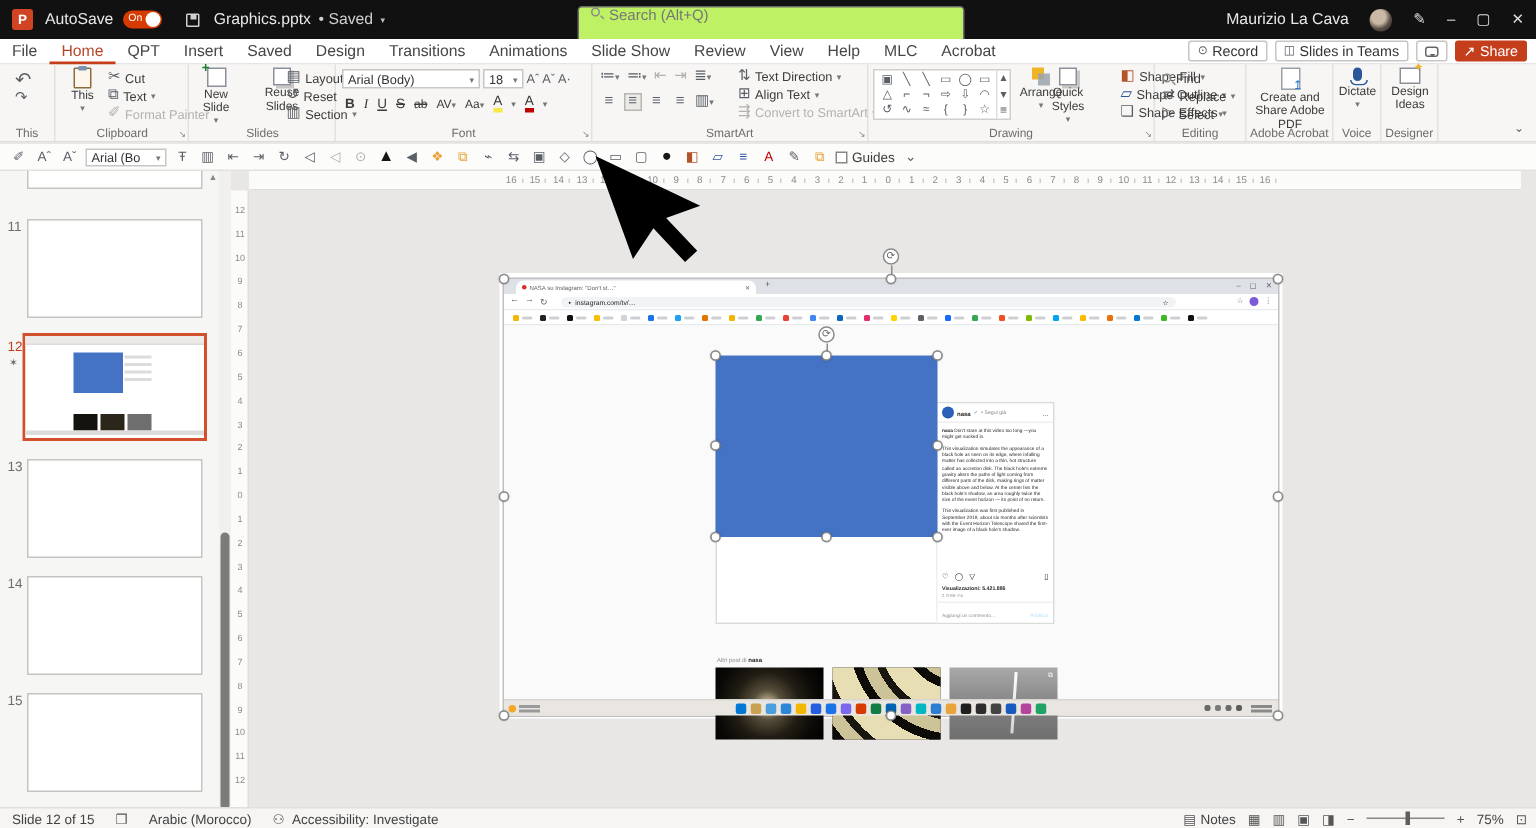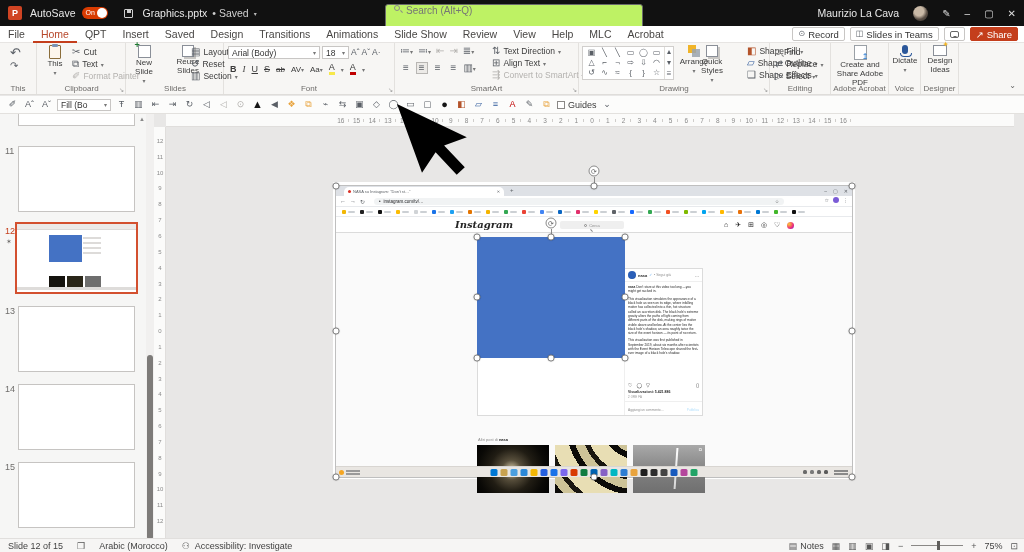--- a/index.html
+++ b/index.html
@@ -497,21 +497,21 @@
     <span class="ribchev">⌄</span>
   </div>
 
   <div class="qat">
     <div class="qrow">
         <span class="qico">✐</span>
         <span class="qico">Aˆ</span>
         <span class="qico">Aˇ</span>
       </div>
     <span class="combo" style="width:54px;height:12px">
-        <span>Fill (Bo</span>
+        <span>Arial (Bo</span>
         <span class="car">▾</span>
       </span>
     <div class="qrow">
         <span class="qico">Ŧ</span>
         <span class="qico">▥</span>
         <span class="qico">⇤</span>
         <span class="qico">⇥</span>
         <span class="qico">↻</span>
         <span class="qico">◁</span>
         <span class="qico muted">◁</span>
@@ -783,37 +783,20 @@
           <i></i>
         </span>
         <span class="bkm" style="--c: #111111;">
           <span class="dot"></span>
           <i></i>
         </span>
       </div>
     <div class="bscroll"></div>
 
     <div class="ipage">
-      <div class="iheader">
-        <span class="iglogo">Instagram</span>
-        <span class="igsearch">
-          <span class="lens" style="width:3px;height:3px"></span>
-          <span>Cerca</span>
-        </span>
-        <div class="ignav">
-          <span style="display:flex;gap:7px">
-              <span>⌂</span>
-              <span>✈</span>
-              <span>⊞</span>
-              <span>◎</span>
-              <span>♡</span>
-            </span>
-          <span class="igav-sm"></span>
-        </div>
-      </div>
 
       <div class="igcard">
         <div class="igright">
           <div class="ighead">
             <span class="igavatar"></span>
             <span class="iguser">nasa</span>
             <span class="igver">✓</span>
             <span class="igfollow">• Segui già</span>
             <span class="igdots">…</span>
           </div>

